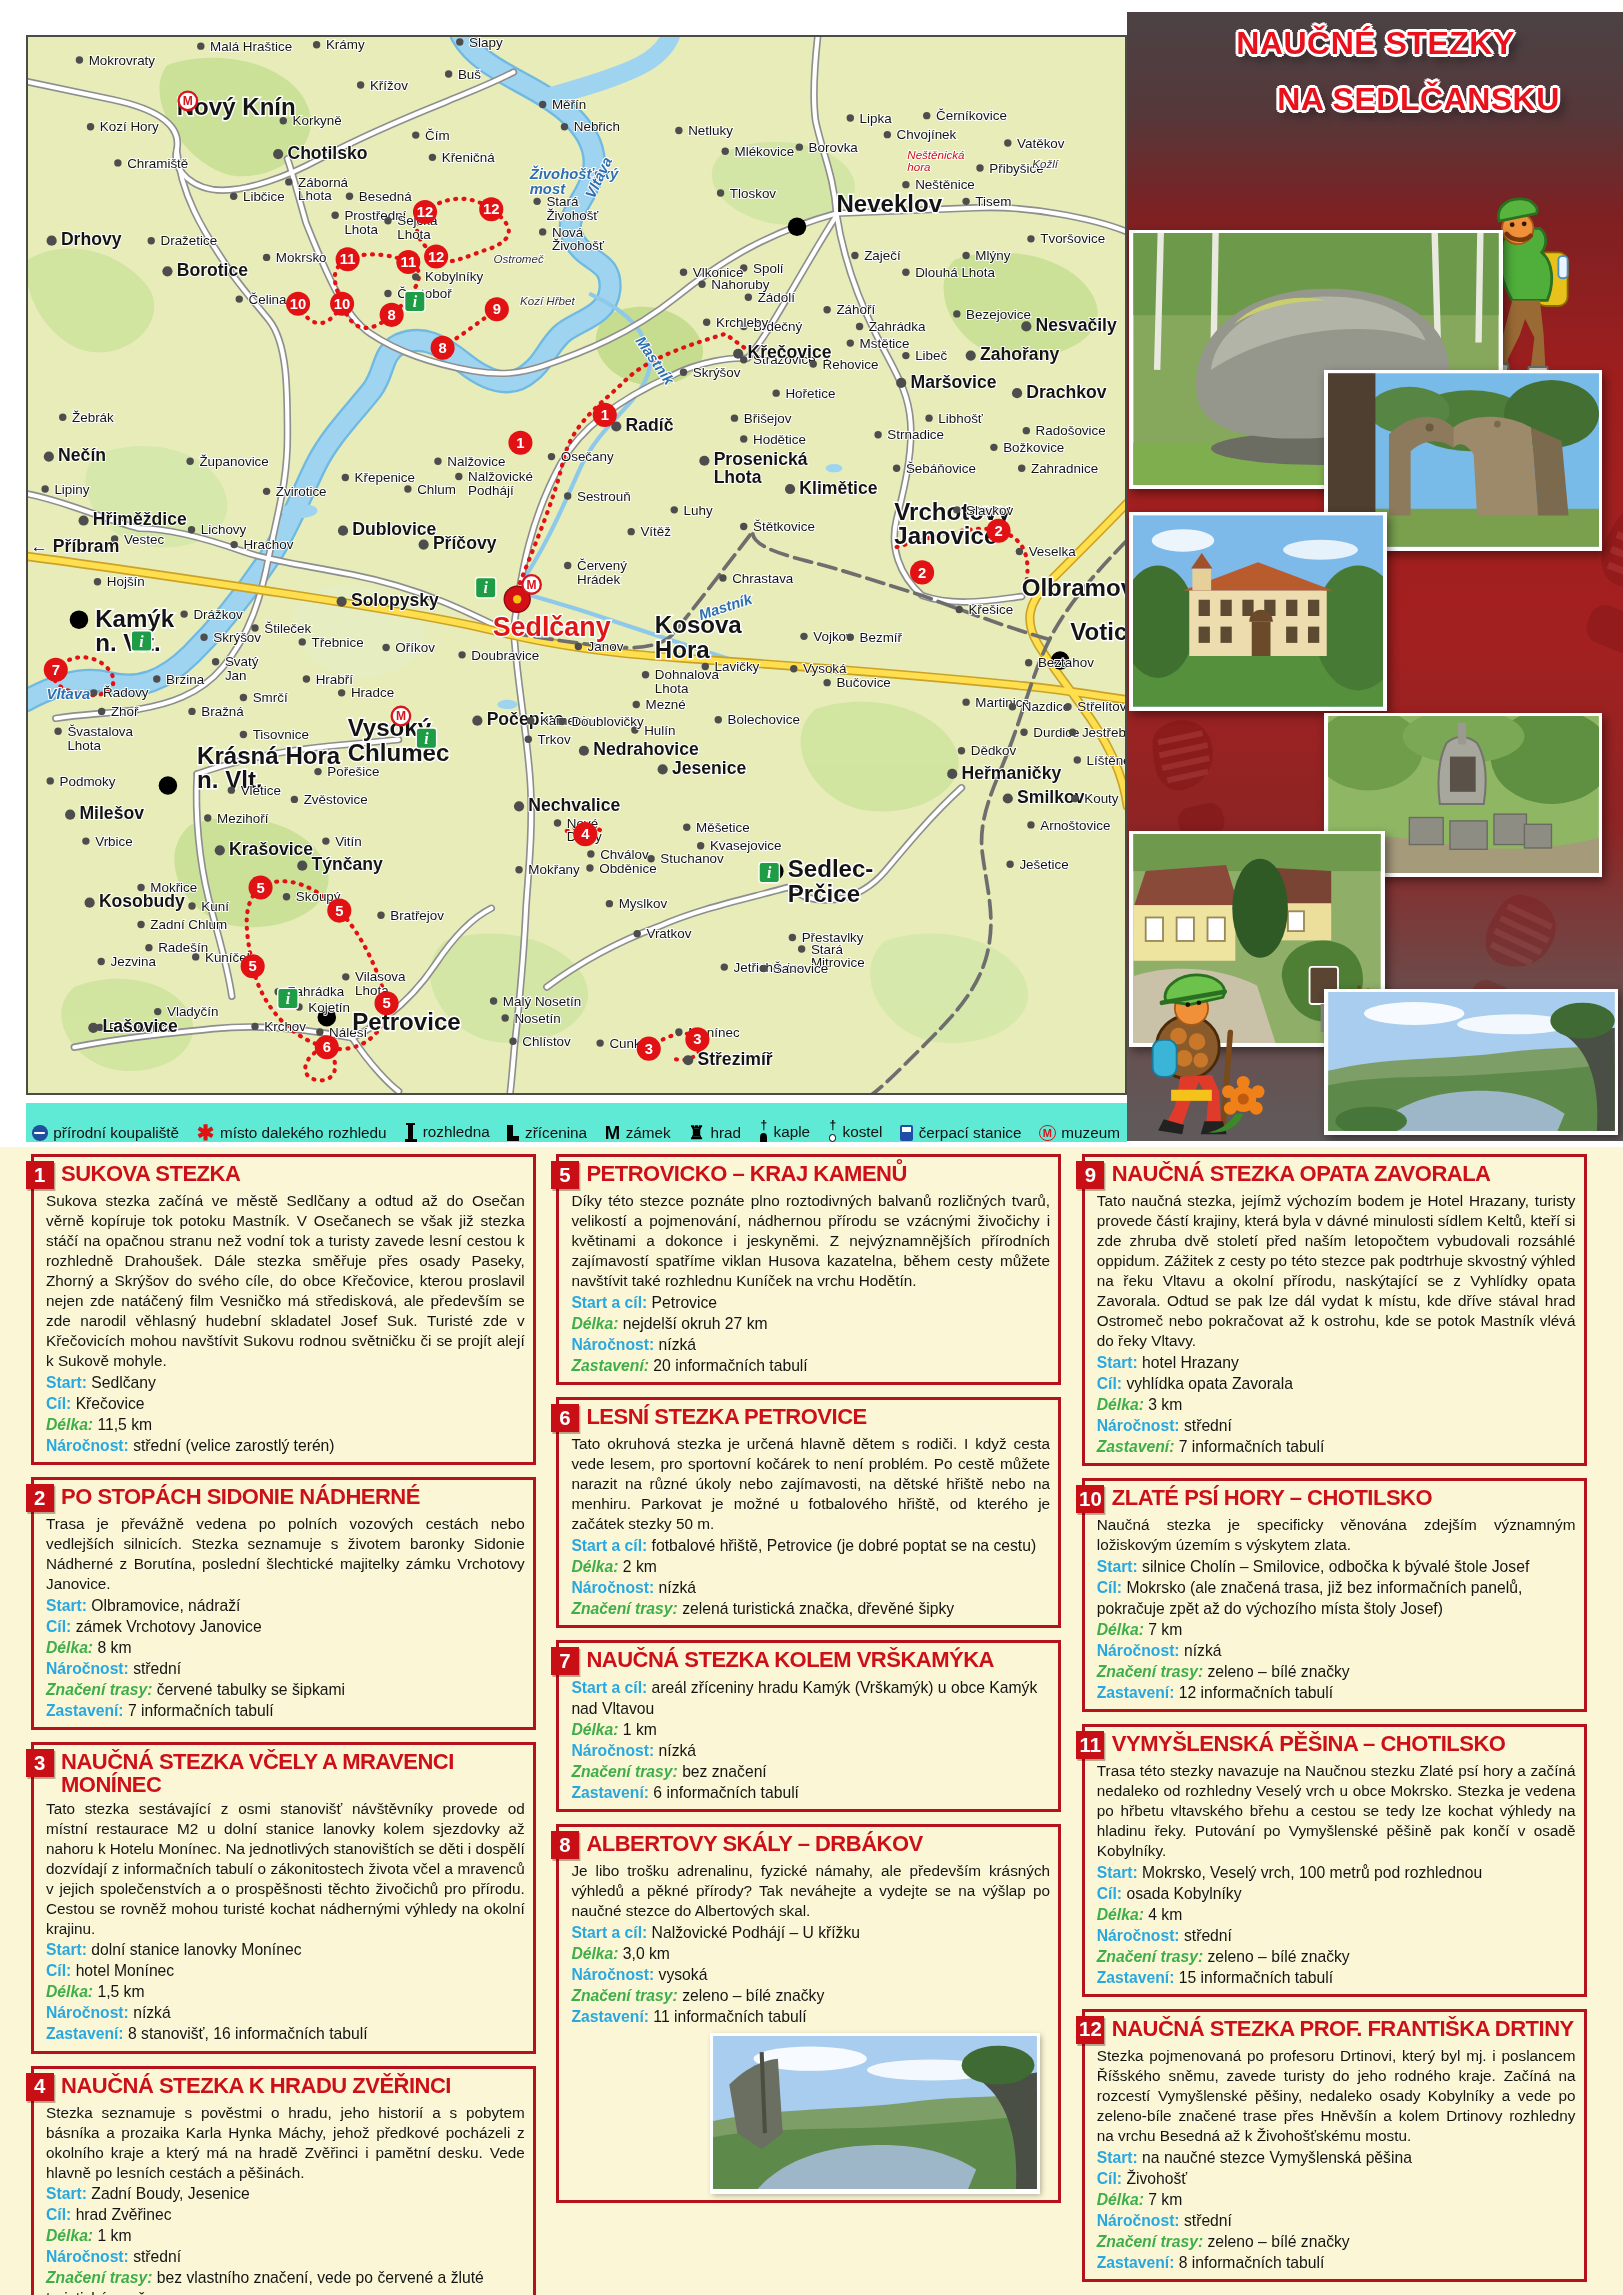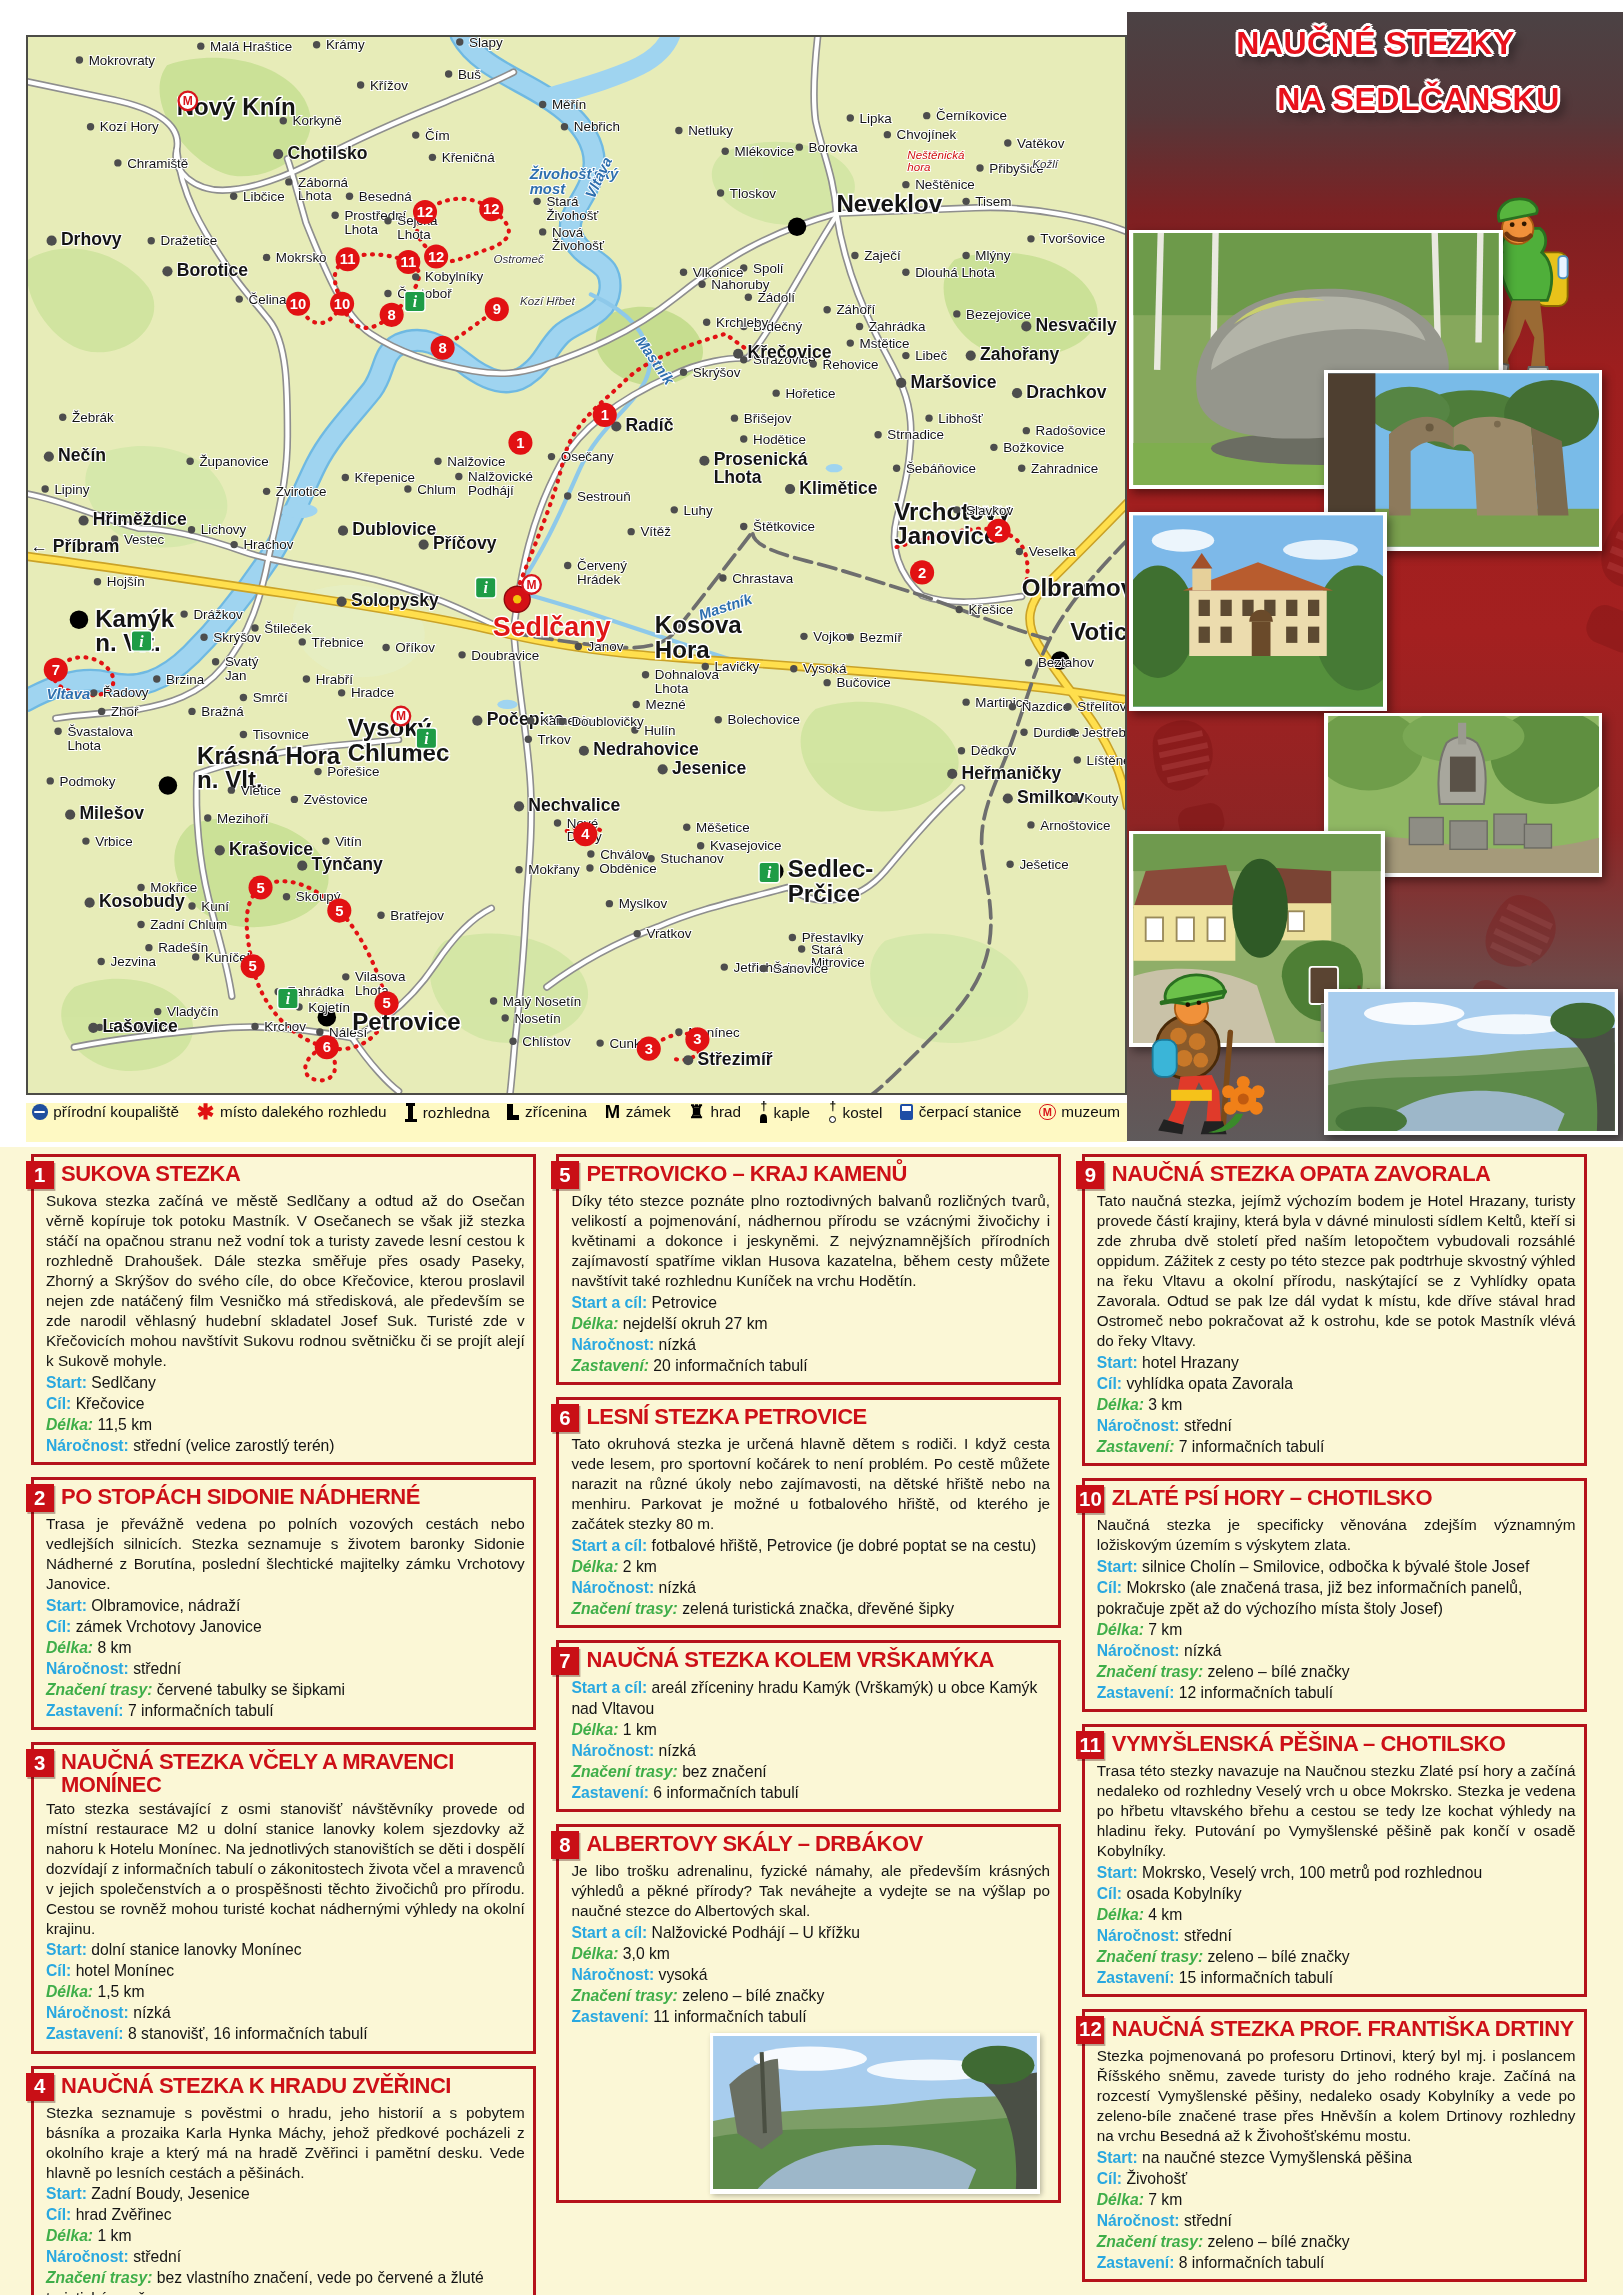--- a/index.html
+++ b/index.html
@@ -9,21 +9,21 @@
   }
   
   #map-panel{
     position:absolute;left:25.5px;top:35px;width:1101px;height:1060px;
     border:2.8px solid #4c4c46;box-sizing:border-box;background:#e7ecb8;
   }
   #map{display:block;width:100%;height:100%;}
   
   #legend{
     position:absolute;left:25.5px;top:1103px;width:1101px;height:39px;
-    background:#fef9c3;display:flex;align-items:flex-start;justify-content:space-between;
+    background:#5eead4;display:flex;align-items:flex-end;justify-content:space-between;
     padding:0 6.5px;box-sizing:border-box;
   }
   .leg-item{display:flex;align-items:center;gap:5.6px;font-size:15.3px;color:#111;white-space:nowrap;}
   .ic{display:inline-block;position:relative;}
   .ic-swim{width:15.7px;height:15.7px;border-radius:50%;background:#1f4f9e;}
   .ic-swim::after{content:"";position:absolute;left:2.3px;right:2.3px;top:7px;height:2.3px;background:#fff;border-radius:1.4px;}
   .ic-view{color:#e01212;font-size:21px;line-height:16.7px;font-weight:bold;}
   .ic-tower{width:5.6px;height:19.4px;background:#000;margin:0 3.7px;}
   .ic-tower::before{content:"";position:absolute;left:-3.2px;bottom:0;width:12px;height:3.2px;background:#000;}
   .ic-tower::after{content:"";position:absolute;left:-1.9px;top:0;width:9.3px;height:2.8px;background:#000;}
@@ -1478,21 +1478,21 @@
             <div><b class="c-green">Délka: </b><span>nejdelší okruh 27 km</span></div>
             <div><b class="c-cyan">Náročnost: </b><span>nízká</span></div>
             <div><b class="c-green">Zastavení: </b><span>20 informačních tabulí</span></div>
           </div>
         </div>
         <div class="box">
           <div class="box-head">
             <div class="num">6</div>
             <div class="box-title">LESNÍ STEZKA PETROVICE</div>
           </div>
-          <div class="box-body">Tato okruhová stezka je určená hlavně dětem s rodiči. I když cesta vede lesem, pro sportovní kočárek to není problém. Po cestě můžete narazit na různé úkoly nebo zajímavosti, na dětské hřiště nebo na menhiru. Parkovat je možné u fotbalového hřiště, od kterého je začátek stezky 80 m.</div>
+          <div class="box-body">Tato okruhová stezka je určená hlavně dětem s rodiči. I když cesta vede lesem, pro sportovní kočárek to není problém. Po cestě můžete narazit na různé úkoly nebo zajímavosti, na dětské hřiště nebo na menhiru. Parkovat je možné u fotbalového hřiště, od kterého je začátek stezky 50 m.</div>
           <div class="rows">
             <div><b class="c-cyan">Start a cíl: </b><span>fotbalové hřiště, Petrovice (je dobré poptat se na cestu)</span></div>
             <div><b class="c-green">Délka: </b><span>2 km</span></div>
             <div><b class="c-cyan">Náročnost: </b><span>nízká</span></div>
             <div><b class="c-green">Značení trasy: </b><span>zelená turistická značka, dřevěné šipky</span></div>
           </div>
         </div>
         <div class="box">
           <div class="box-head">
             <div class="num">7</div>

